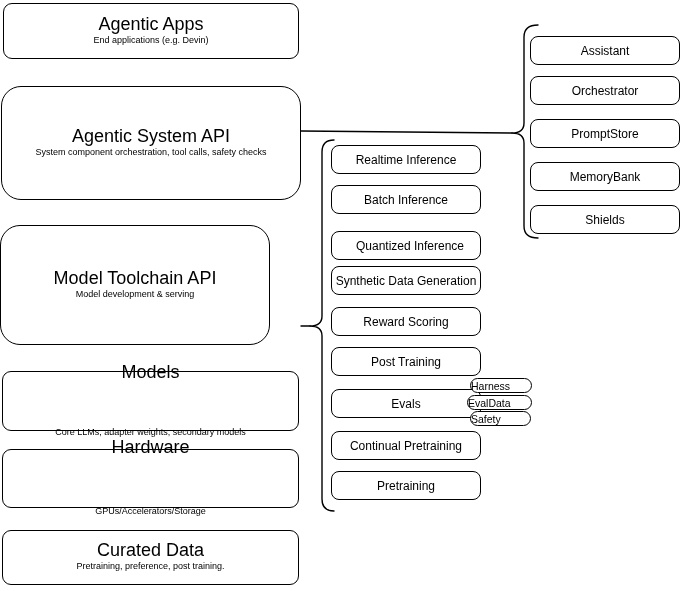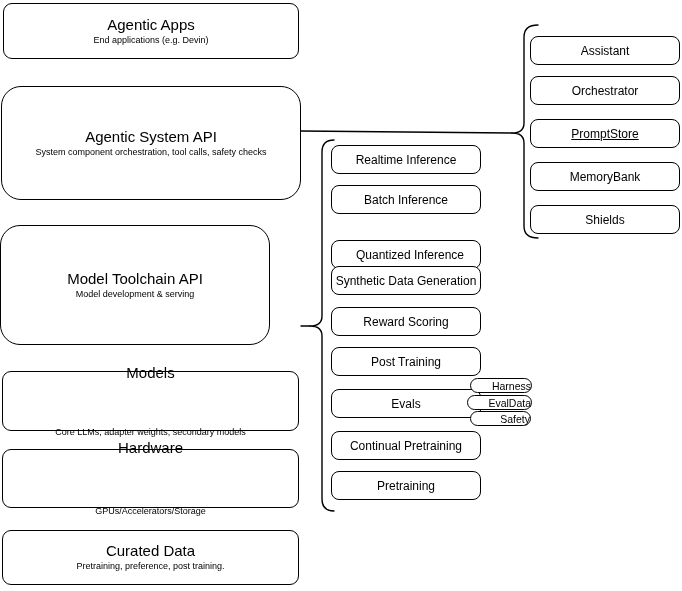--- a/index.html
+++ b/index.html
@@ -22,54 +22,54 @@
     position: absolute;
     background: #ffffff;
     border: 1.4px solid #000000;
     box-sizing: border-box;
     display: flex;
     flex-direction: column;
     align-items: center;
     justify-content: center;
     text-align: center;
   }
-  .node-title { font-size: 15px; line-height: 15px; white-space: nowrap; }
+  .node-title { font-size: 18px; line-height: 15px; white-space: nowrap; }
   .node-sub   { font-size: 9px;  line-height: 11px; margin-top: 3px; white-space: nowrap; }
   .item-label { font-size: 12px; line-height: 14px; white-space: nowrap; }
   .tag {
     position: absolute;
     background: #ffffff;
     border: 1.3px solid #000000;
     border-radius: 8px;
     box-sizing: border-box;
     display: flex;
     align-items: center;
-    justify-content: flex-end;
+    justify-content: flex-start;
     font-size: 10.5px;
     white-space: nowrap;
     z-index: 3;
   }
   .r9  { border-radius: 9px; }
   .r20 { border-radius: 20px; }
   .r8  { border-radius: 8px; }
   
   .l1 { left: 3px;  top: 3px;   width: 296px; height: 56px; }
   .l2 { left: 1px;  top: 86px;  width: 300px; height: 114px; }
   .l3 { left: 0px;  top: 225px; width: 270px; height: 120px; }
   .l4 { left: 2px;  top: 371px; width: 297px; height: 60px; gap: 44px; }
   .l5 { left: 2px;  top: 449px; width: 297px; height: 59px; gap: 48px; }
   .l6 { left: 2px;  top: 530px; width: 297px; height: 55px; text-align: right; }
   
   .m { left: 331px; width: 150px; height: 29px; z-index: 2; }
-  .m0 { top: 145px; } .m1 { top: 185px; } .m2 { top: 240px; padding-left: 8px; }
+  .m0 { top: 145px; } .m1 { top: 185px; } .m2 { top: 231px; padding-left: 8px; }
   .m3 { top: 266px; } .m4 { top: 307px; } .m5 { top: 347px; }
   .m6 { top: 389px; } .m7 { top: 431px; } .m8 { top: 471px; }
   
   .r { left: 530px; width: 150px; height: 29px; }
-  .r0 { top: 36px; } .r1 { top: 76px; } .r2 { top: 119px; text-decoration: underline; }
+  .r0 { top: 36px; } .r1 { top: 76px; } .r2 { top: 119px; }
   .r3 { top: 162px; } .r4 { top: 205px; }
   
   .t0 { left: 470px; top: 378px; width: 62px; height: 15px; }
   .t1 { left: 467px; top: 395px; width: 65px; height: 15px; }
   .t2 { left: 470px; top: 411px; width: 61px; height: 15px; }
 </style>
 </head>
 <body>
 
 <div id="canvas">

